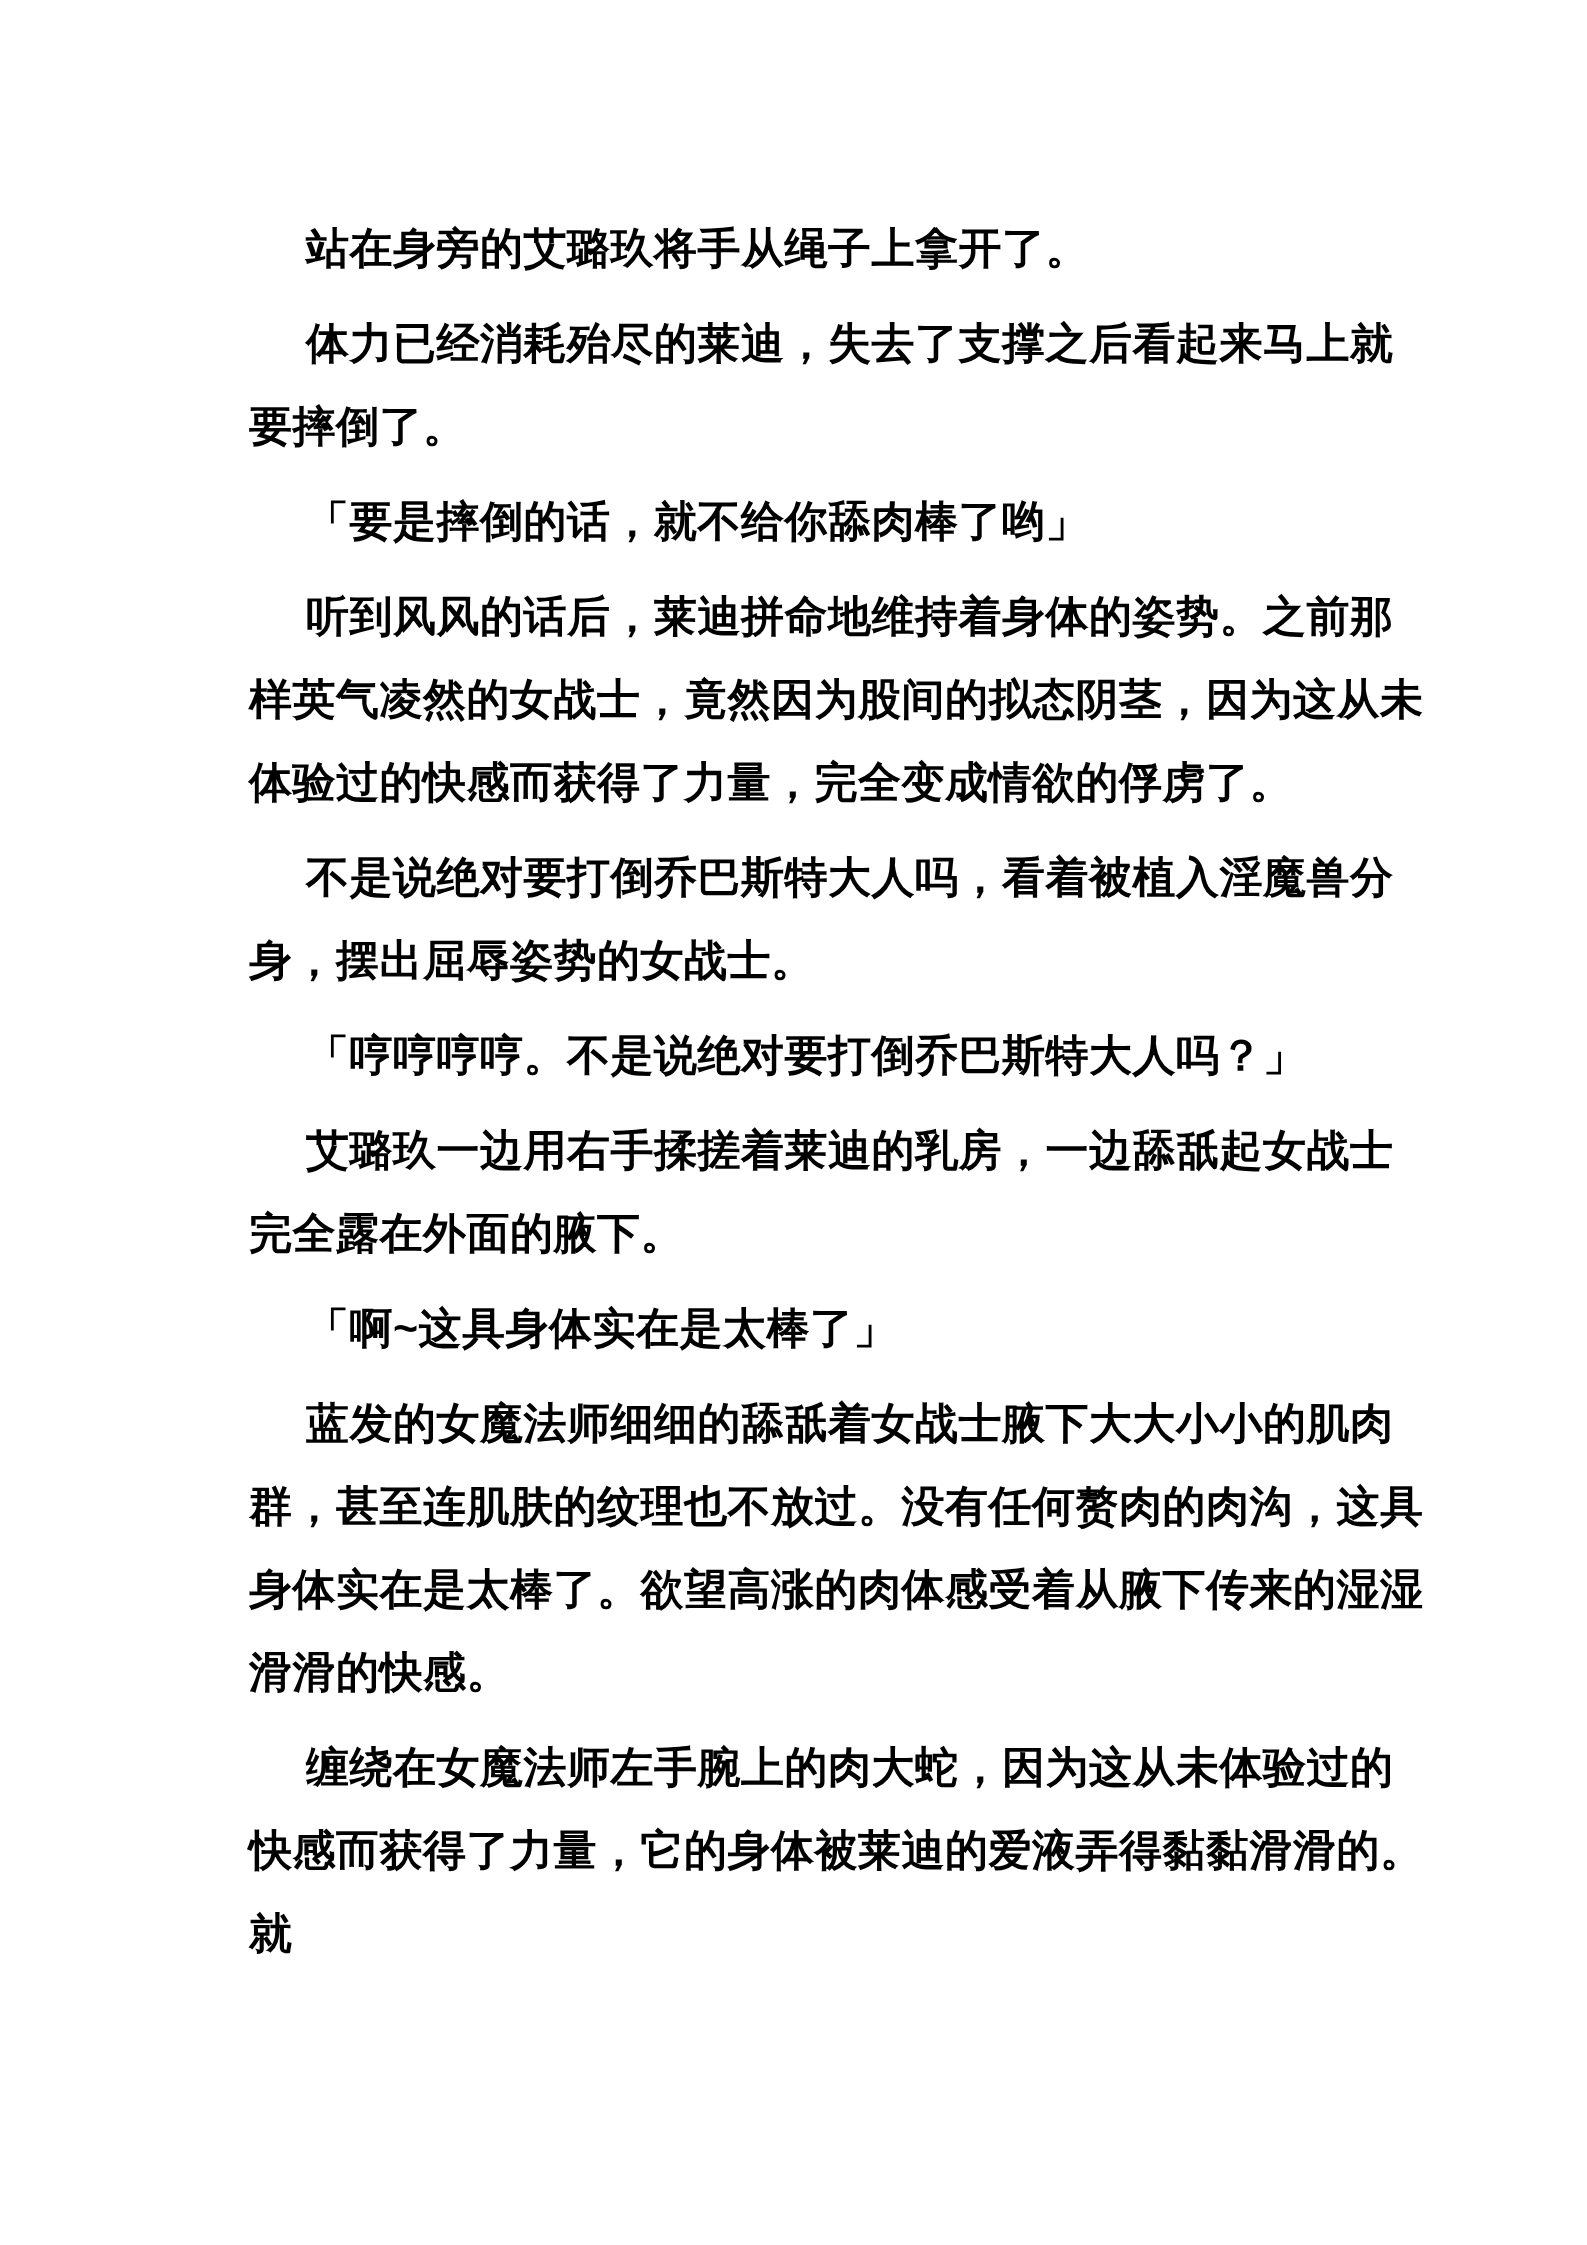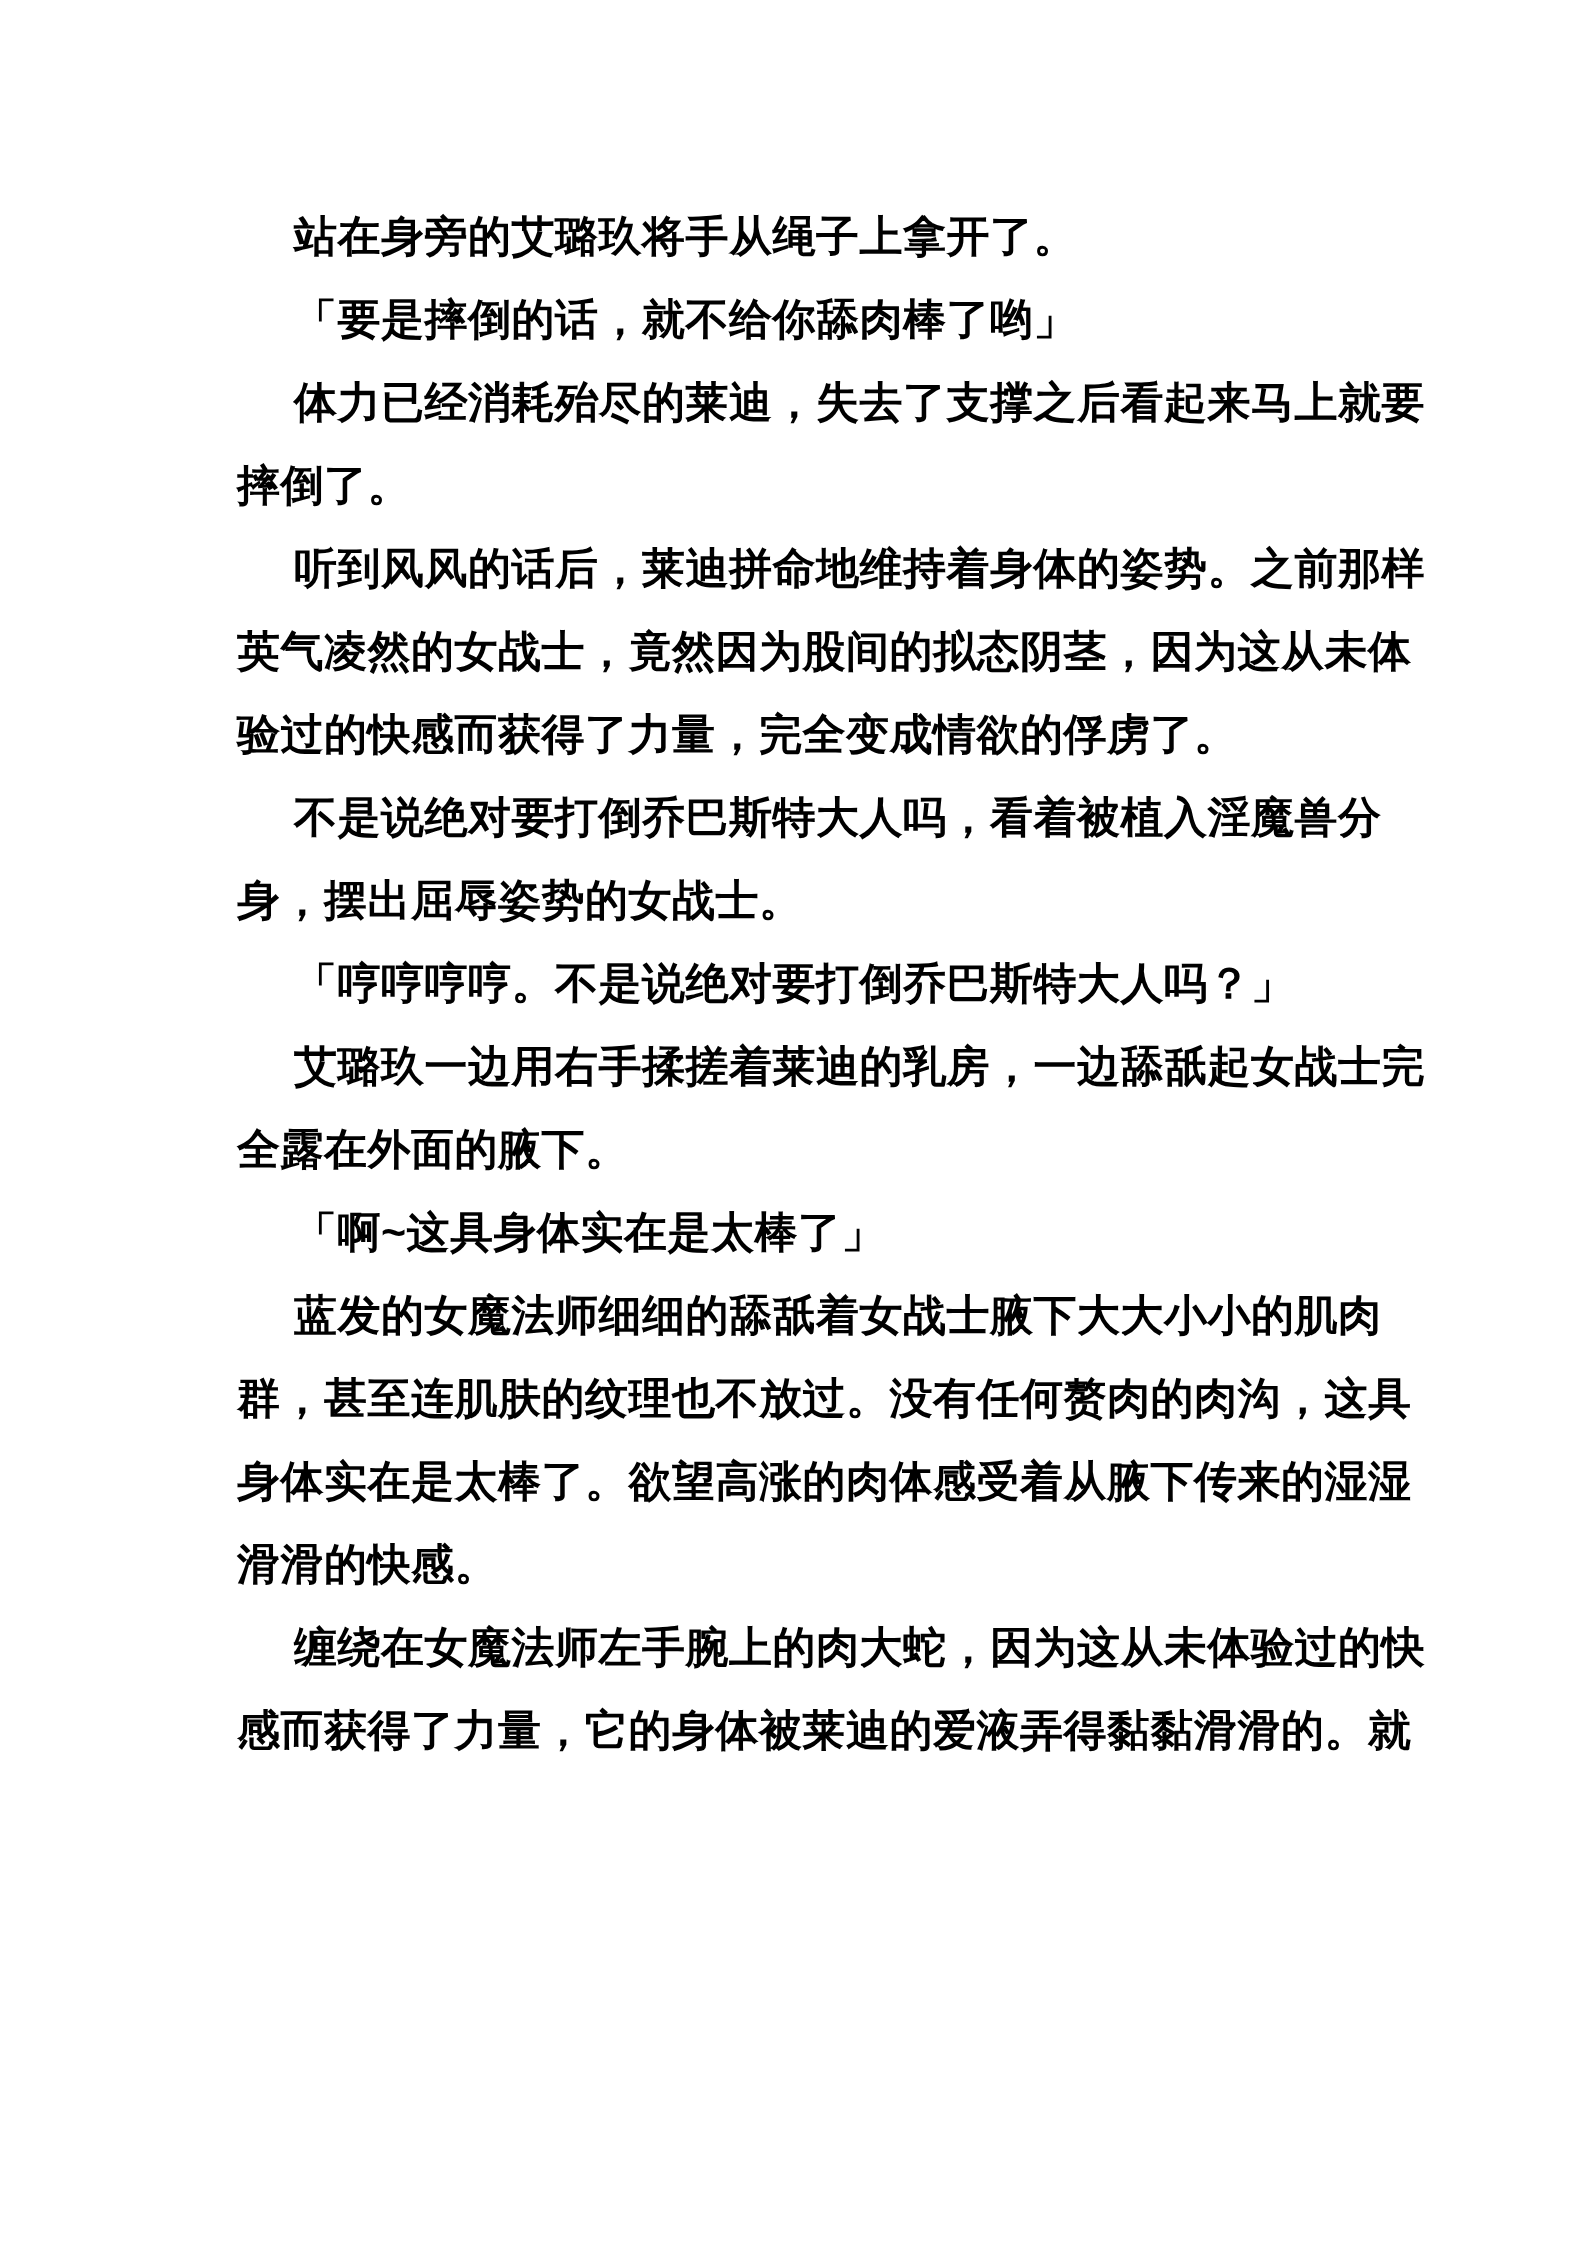--- a/index.html
+++ b/index.html
@@ -21,34 +21,34 @@
     width: 1200px;
     font-family: "Liberation Sans", "DejaVu Sans", sans-serif;
     font-weight: bold;
     font-size: 43px;
     line-height: 83px;
     color: #000000;
     text-align: left;
     letter-spacing: 0.5px;
   }
   .text-body p {
-    margin: 0;
+    margin: 12px;
     padding: 0;
     text-indent: 57px;
     word-break: break-all;
   }
 </style>
 </head>
 <body>
 
 <div class="page">
   <div class="text-body">
     <p>站在身旁的艾璐玖将手从绳子上拿开了。</p>
+    <p>体力已经消耗殆尽的莱迪，失去了支撑之后看起来马上就要摔倒了。</p>
     <p>「要是摔倒的话，就不给你舔肉棒了哟」</p>
-    <p>体力已经消耗殆尽的莱迪，失去了支撑之后看起来马上就要摔倒了。</p>
     <p>听到风风的话后，莱迪拼命地维持着身体的姿势。之前那样英气凌然的女战士，竟然因为股间的拟态阴茎，因为这从未体验过的快感而获得了力量，完全变成情欲的俘虏了。</p>
     <p>不是说绝对要打倒乔巴斯特大人吗，看着被植入淫魔兽分身，摆出屈辱姿势的女战士。</p>
     <p>「哼哼哼哼。不是说绝对要打倒乔巴斯特大人吗？」</p>
     <p>艾璐玖一边用右手揉搓着莱迪的乳房，一边舔舐起女战士完全露在外面的腋下。</p>
     <p>「啊~这具身体实在是太棒了」</p>
     <p>蓝发的女魔法师细细的舔舐着女战士腋下大大小小的肌肉群，甚至连肌肤的纹理也不放过。没有任何赘肉的肉沟，这具身体实在是太棒了。欲望高涨的肉体感受着从腋下传来的湿湿滑滑的快感。</p>
     <p>缠绕在女魔法师左手腕上的肉大蛇，因为这从未体验过的快感而获得了力量，它的身体被莱迪的爱液弄得黏黏滑滑的。就</p>
   </div>
 </div>
 

